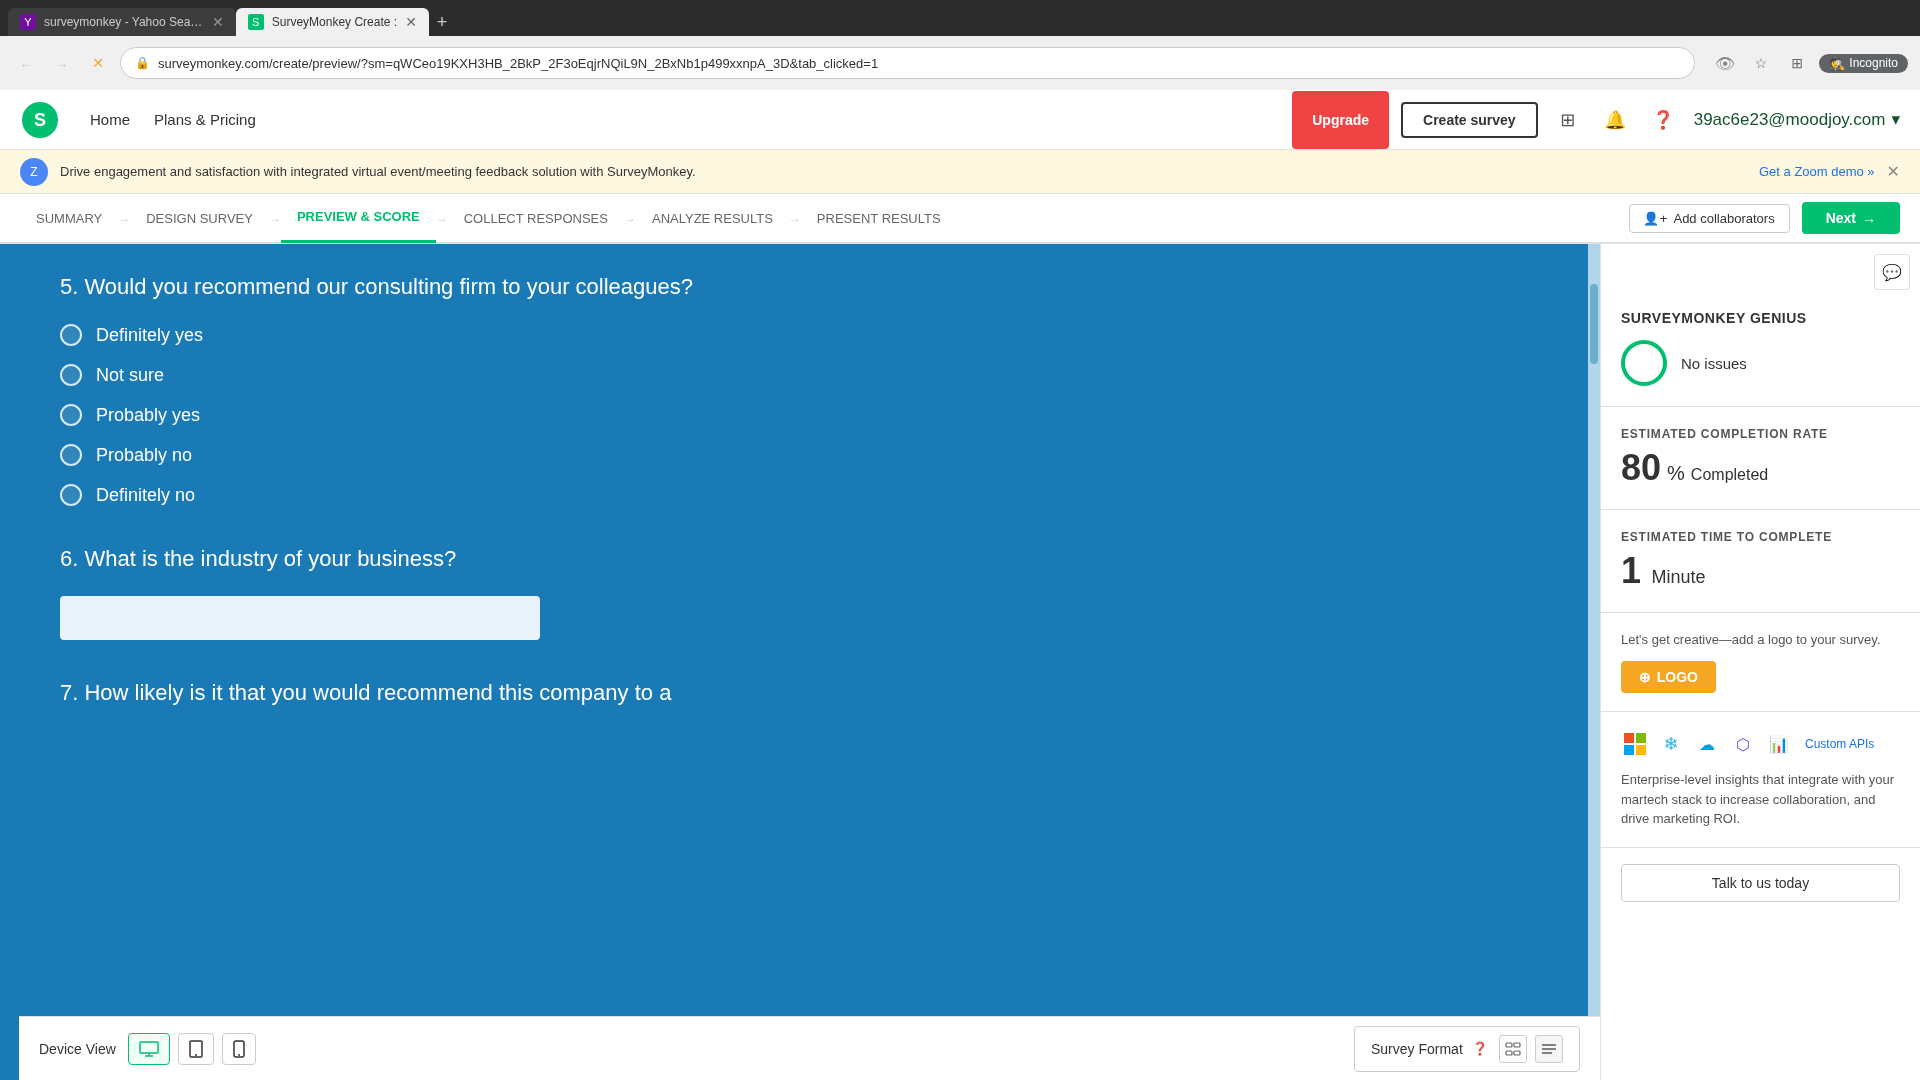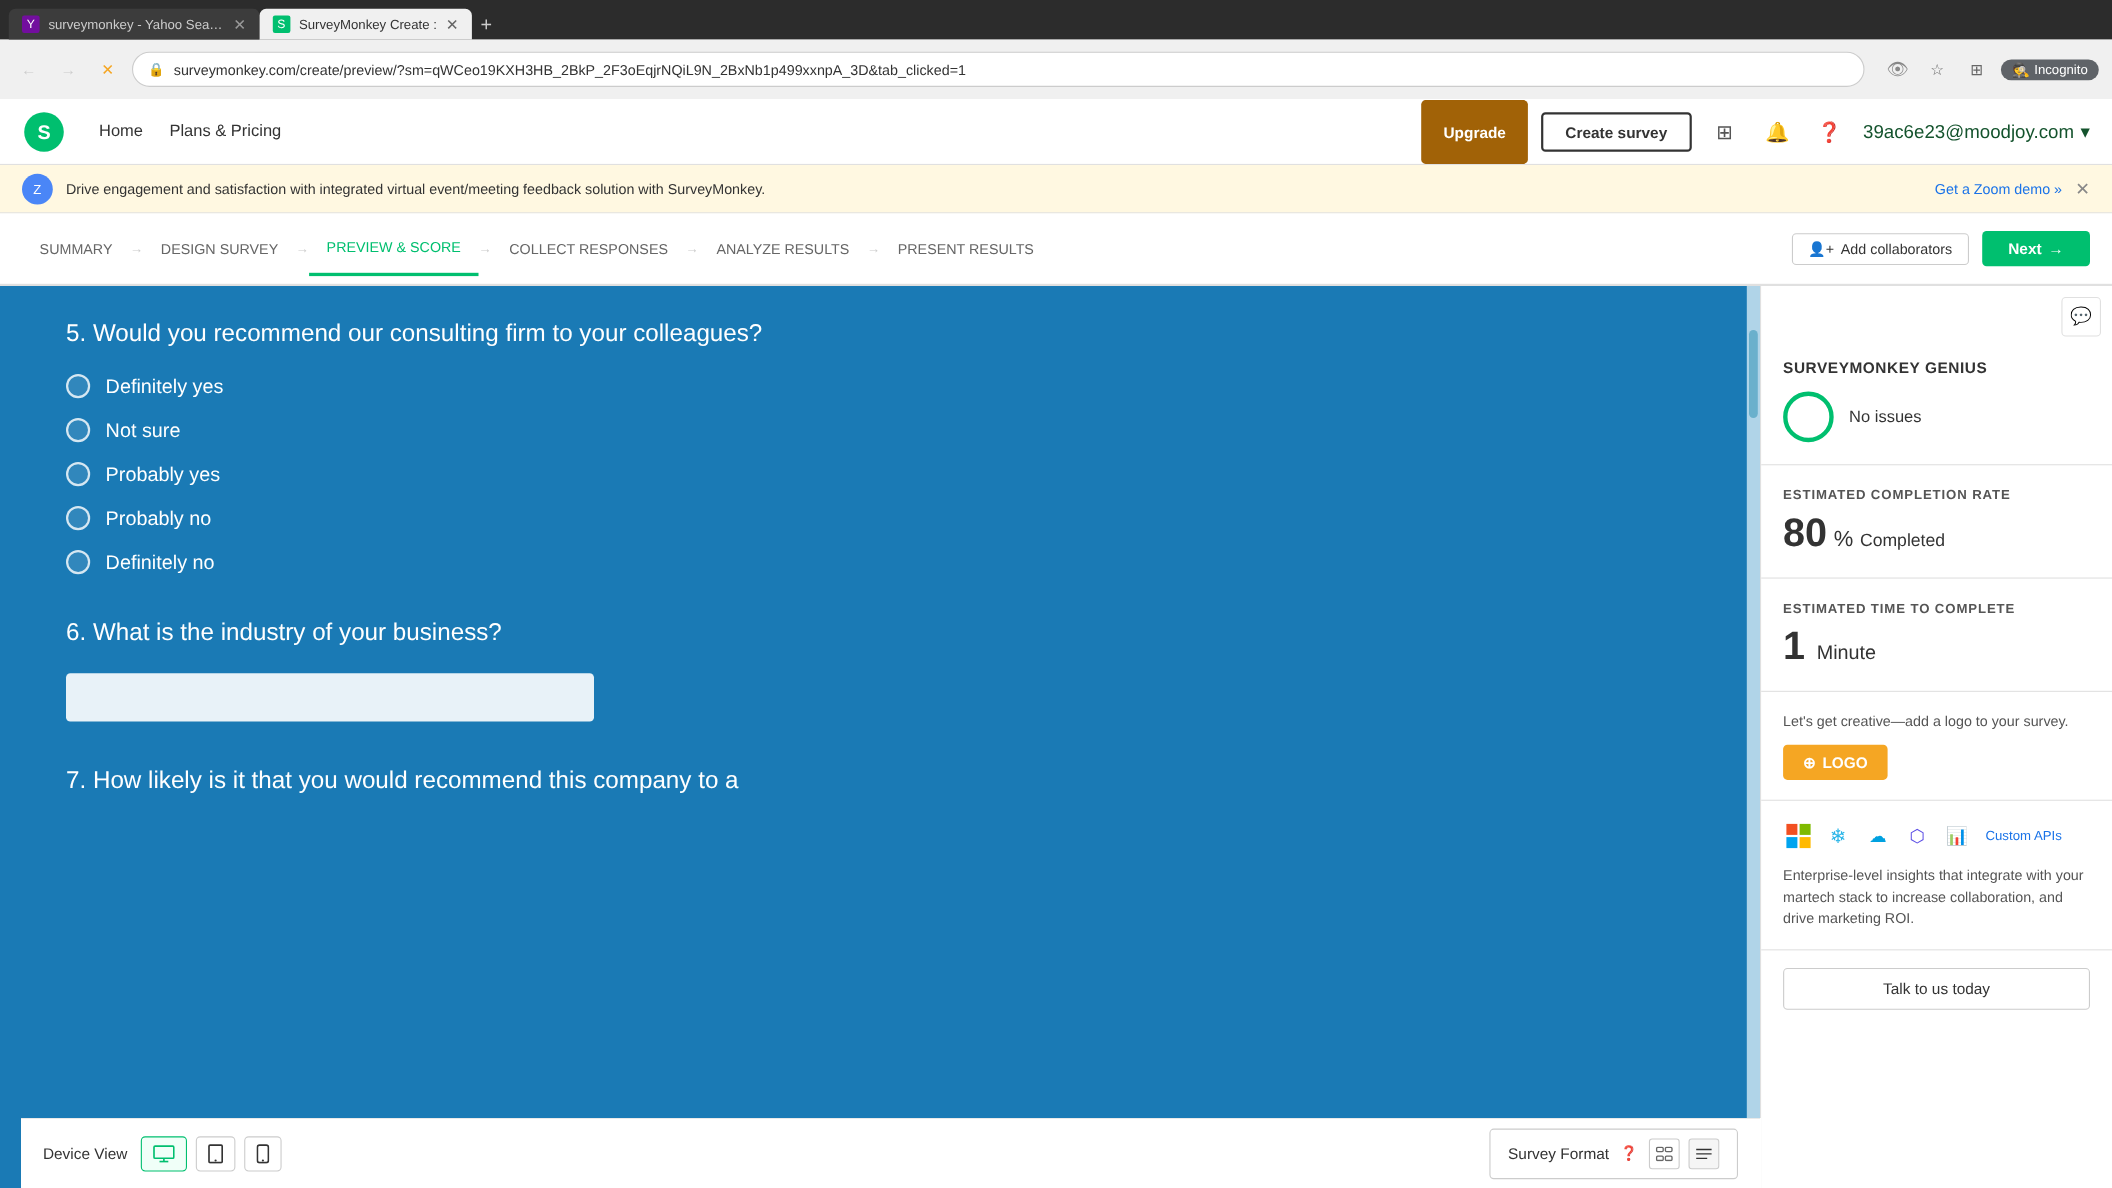--- a/index.html
+++ b/index.html
@@ -22,36 +22,36 @@
     .browser-action-btn { width: 28px; height: 28px; display: flex; align-items: center; justify-content: center; color: #666; font-size: 14px; cursor: pointer; }
     .incognito-badge { background: #5f6368; color: white; border-radius: 12px; padding: 2px 10px; font-size: 12px; display: flex; align-items: center; gap: 4px; }
 
     
     .app-header { background: white; height: 60px; display: flex; align-items: center; padding: 0 20px; border-bottom: 1px solid #e0e0e0; gap: 30px; }
     .logo { width: 40px; height: 40px; }
     .logo svg { width: 40px; height: 40px; }
     .nav-links { display: flex; gap: 24px; align-items: center; flex: 1; }
     .nav-link { font-size: 15px; color: #333; cursor: pointer; text-decoration: none; }
     .header-actions { display: flex; align-items: center; gap: 12px; margin-left: auto; }
-    .upgrade-btn { background: #a16207; color: white; border: none; padding: 21px 20px; border-radius: 4px; font-size: 14px; font-weight: 600; cursor: pointer; }
+    .upgrade-btn { background: #ef4444; color: white; border: none; padding: 21px 20px; border-radius: 4px; font-size: 14px; font-weight: 600; cursor: pointer; }
     .create-survey-btn { background: white; color: #333; border: 2px solid #333; padding: 8px 20px; border-radius: 4px; font-size: 14px; font-weight: 600; cursor: pointer; }
     .header-icon-btn { width: 36px; height: 36px; display: flex; align-items: center; justify-content: center; color: #555; font-size: 18px; cursor: pointer; }
     .user-menu { display: flex; align-items: center; gap: 6px; cursor: pointer; font-size: 17px; color: #14532d; }
 
     
     .banner { background: #fff8e1; height: 44px; display: flex; align-items: center; padding: 0 20px; gap: 12px; border-bottom: 1px solid #e0e0e0; }
     .banner-icon { background: #4a86f7; border-radius: 50%; width: 28px; height: 28px; display: flex; align-items: center; justify-content: center; color: white; font-size: 12px; flex-shrink: 0; }
     .banner-text { font-size: 13px; color: #333; flex: 1; }
     .banner-link { color: #1a73e8; font-size: 13px; cursor: pointer; }
     .banner-close { color: #888; font-size: 16px; cursor: pointer; margin-left: auto; }
 
     
-    .survey-nav { background: white; height: 66px; display: flex; align-items: center; padding: 0 20px; border-bottom: 2px solid #e0e0e0; gap: 0; }
+    .survey-nav { background: white; height: 50px; display: flex; align-items: center; padding: 0 20px; border-bottom: 2px solid #e0e0e0; gap: 0; }
     .survey-nav-item { font-size: 13px; color: #666; padding: 0 16px; height: 50px; display: flex; align-items: center; cursor: pointer; position: relative; white-space: nowrap; }
-    .survey-nav-item.active { color: #00bf6f; border-bottom: 3px solid #00bf6f; font-weight: 400; }
+    .survey-nav-item.active { color: #00bf6f; border-bottom: 3px solid #00bf6f; font-weight: 700; }
     .survey-nav-arrow { color: #ccc; font-size: 12px; }
     .survey-nav-actions { margin-left: auto; display: flex; align-items: center; gap: 12px; }
     .add-collab-btn { display: flex; align-items: center; gap: 6px; border: 1px solid #ccc; border-radius: 4px; padding: 6px 14px; font-size: 13px; cursor: pointer; color: #333; background: white; }
     .next-btn { background: #00bf6f; color: white; border: none; padding: 8px 24px; border-radius: 4px; font-size: 14px; font-weight: 600; cursor: pointer; display: flex; align-items: center; gap: 6px; }
 
     
     .main-layout { display: flex; height: calc(1080px - 90px - 60px - 44px - 50px); }
 
     
     .survey-content { flex: 1; background: #1a7ab5; overflow: hidden; position: relative; }

